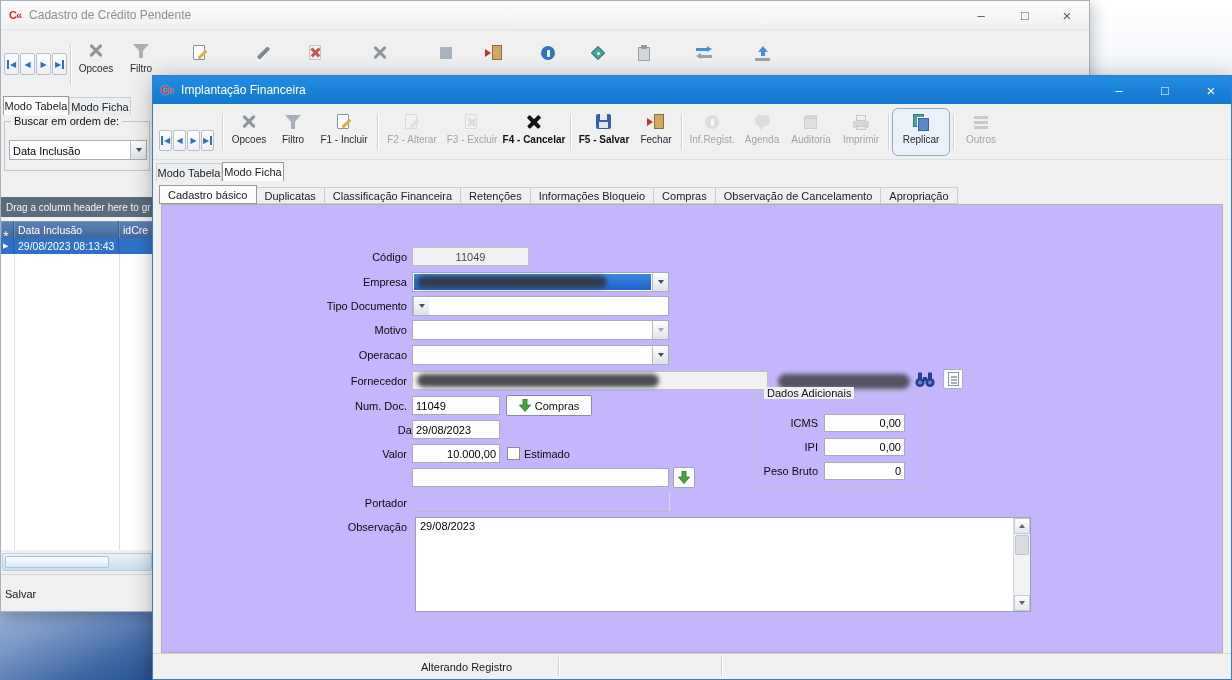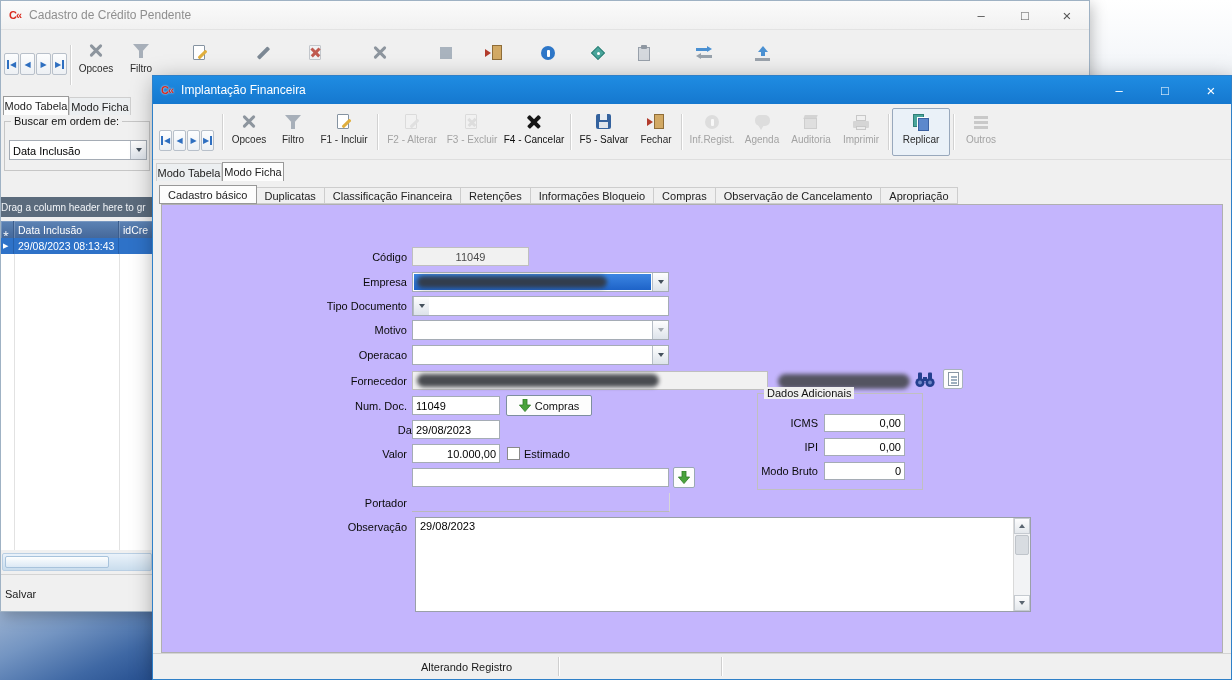--- a/index.html
+++ b/index.html
@@ -44,21 +44,21 @@
   .navg.first { border-left:2px solid #2f6fc0; padding-left:1px; }
   .navg.last  { border-right:2px solid #2f6fc0; padding-right:1px; }
   .tsep { width:7px; align-self:stretch; margin:4px 0; position:relative; }
   .tsep::before { content:""; position:absolute; left:3px; top:2px; bottom:2px; width:1px; background:#d2d2d2; box-shadow:1px 0 0 #ffffff; }
   .tbrow { position:absolute; display:flex; align-items:stretch; }
   .tbtn { display:flex; flex-direction:column; align-items:center; justify-content:flex-start;
     padding-top:3px; font-size:10px; color:#2b2b2b; white-space:nowrap; border:1px solid transparent; }
   .tbtn .tlbl { margin-top:2px; }
   .tbtn.dis { color:#a3a3a3; }
   .tbtn.dis .ic { filter:grayscale(1) opacity(.5); }
-  .tbtn.bold .tlbl { font-weight:normal; color:#111; }
+  .tbtn.bold .tlbl { font-weight:bold; color:#111; }
   .tbtn.hot { border:1px solid #98a8bc; background:#eaf1f8; border-radius:2px; }
 
   
   .ic { position:relative; width:22px; height:20px; display:block; }
   .ic i { position:absolute; display:block; }
   .ic-opcoes i.a,.ic-opcoes i.b { left:3px; top:8px; width:16px; height:3px; background:#8d959e; border-radius:2px; }
   .ic-opcoes i.a { transform:rotate(45deg); } .ic-opcoes i.b { transform:rotate(-45deg); }
   .ic-filtro i.a { left:3px; top:3px; border-left:8px solid transparent; border-right:8px solid transparent; border-top:9px solid #a7afb9; }
   .ic-filtro i.b { left:9px; top:10px; width:4px; height:7px; background:#a7afb9; }
   i.pg { left:4px; top:2px; width:12px; height:15px; background:#fff; border:1px solid #8593a1; border-radius:1px; }
@@ -141,21 +141,21 @@
   
   .memo { position:absolute; background:#fff; border:1px solid #9aa0a8; }
   .memo .mtext { position:absolute; left:4px; top:2px; font-size:11px; color:#000; }
   .sbv { position:absolute; top:0; right:0; bottom:0; width:17px; background:#f2f3f5; border-left:1px solid #d9d9d9; }
   .sbtn { position:absolute; left:0; width:16px; height:16px; background:linear-gradient(#fcfcfd,#e4e8ec);
     border:1px solid #c5cad0; display:flex; align-items:center; justify-content:center; }
   .sthumb { position:absolute; left:1px; width:14px; background:#d8dce1; border:1px solid #bfc4ca; border-radius:2px; }
 
   
   .hintbar { position:absolute; background:#5b6b7c; color:#f2f5f8; font-size:10px; display:flex; align-items:center;
-    white-space:nowrap; overflow:hidden; }
+    padding-left:5px; white-space:nowrap; overflow:hidden; }
   .ghead { position:absolute; display:flex; background:linear-gradient(#5c83b5,#45689a); color:#fff; font-size:10.5px; }
   .ghead .gcell { display:flex; align-items:center; padding-left:4px; border-right:1px solid #3c5d8c;
     box-shadow:inset 1px 1px 0 rgba(255,255,255,.18); overflow:hidden; white-space:nowrap; }
   .grow { position:absolute; display:flex; background:#2e72c8; color:#fff; font-size:10.5px; }
   .grow .gcell { display:flex; align-items:center; padding-left:4px; border-right:1px solid #2560ad; overflow:hidden; white-space:nowrap; }
   .gbody { position:absolute; background:#fff; }
   .gline { position:absolute; width:1px; background:#e2e2e2; }
   .hscroll { position:absolute; background:linear-gradient(#eaf2fa,#cadded); border:1px solid #b9cfe4; border-radius:2px; }
   .hthumb { position:absolute; left:2px; top:2px; bottom:2px; width:104px; background:linear-gradient(#fdfefe,#dcE9f5); border:1px solid #a8c3dc; border-radius:2px; }
 
@@ -451,21 +451,21 @@
         </div>
         <div class="tbtn dis" style="width:48px;">
           <span class="ic ic-print">
               <i class="b"></i>
               <i class="a"></i>
               <i class="c"></i>
             </span>
           <span class="tlbl">Imprimir</span>
         </div>
         <span class="tsep"></span>
-        <div class="tbtn hot" style="width:58px;">
+        <div class="tbtn hot" style="width:58px;border-radius:6px;">
           <span class="ic ic-repl">
               <i class="a"></i>
               <i class="b"></i>
             </span>
           <span class="tlbl">Replicar</span>
         </div>
         <span class="tsep"></span>
         <div class="tbtn dis" style="width:48px;">
           <span class="ic ic-outros">
               <i class="a"></i>
@@ -607,21 +607,21 @@
       <div class="gbox" style="left:595px; top:188px; width:166px; height:97px;">
         <span class="legend">Dados Adicionais</span>
         <span class="flabel" style="left:2px; top:23px; width:58px;">ICMS</span>
         <div class="tinput right" style="left:66px; top:20px; width:81px; height:18px;">
           <span>0,00</span>
         </div>
         <span class="flabel" style="left:2px; top:47px; width:58px;">IPI</span>
         <div class="tinput right" style="left:66px; top:44px; width:81px; height:18px;">
           <span>0,00</span>
         </div>
-        <span class="flabel" style="left:2px; top:71px; width:58px;">Modo Bruto</span>
+        <span class="flabel" style="left:2px; top:71px; width:58px;">Peso Bruto</span>
         <div class="tinput right" style="left:66px; top:68px; width:81px; height:18px;">
           <span>0</span>
         </div>
       </div>
     </div>
 
     <div class="statusbar" style="height:26px;">
       <span class="abs" style="left:268px; top:7px;text-align:right;">Alterando Registro</span>
       <span class="sdiv" style="left:405px;"></span>
       <span class="sdiv" style="left:568px;"></span>

